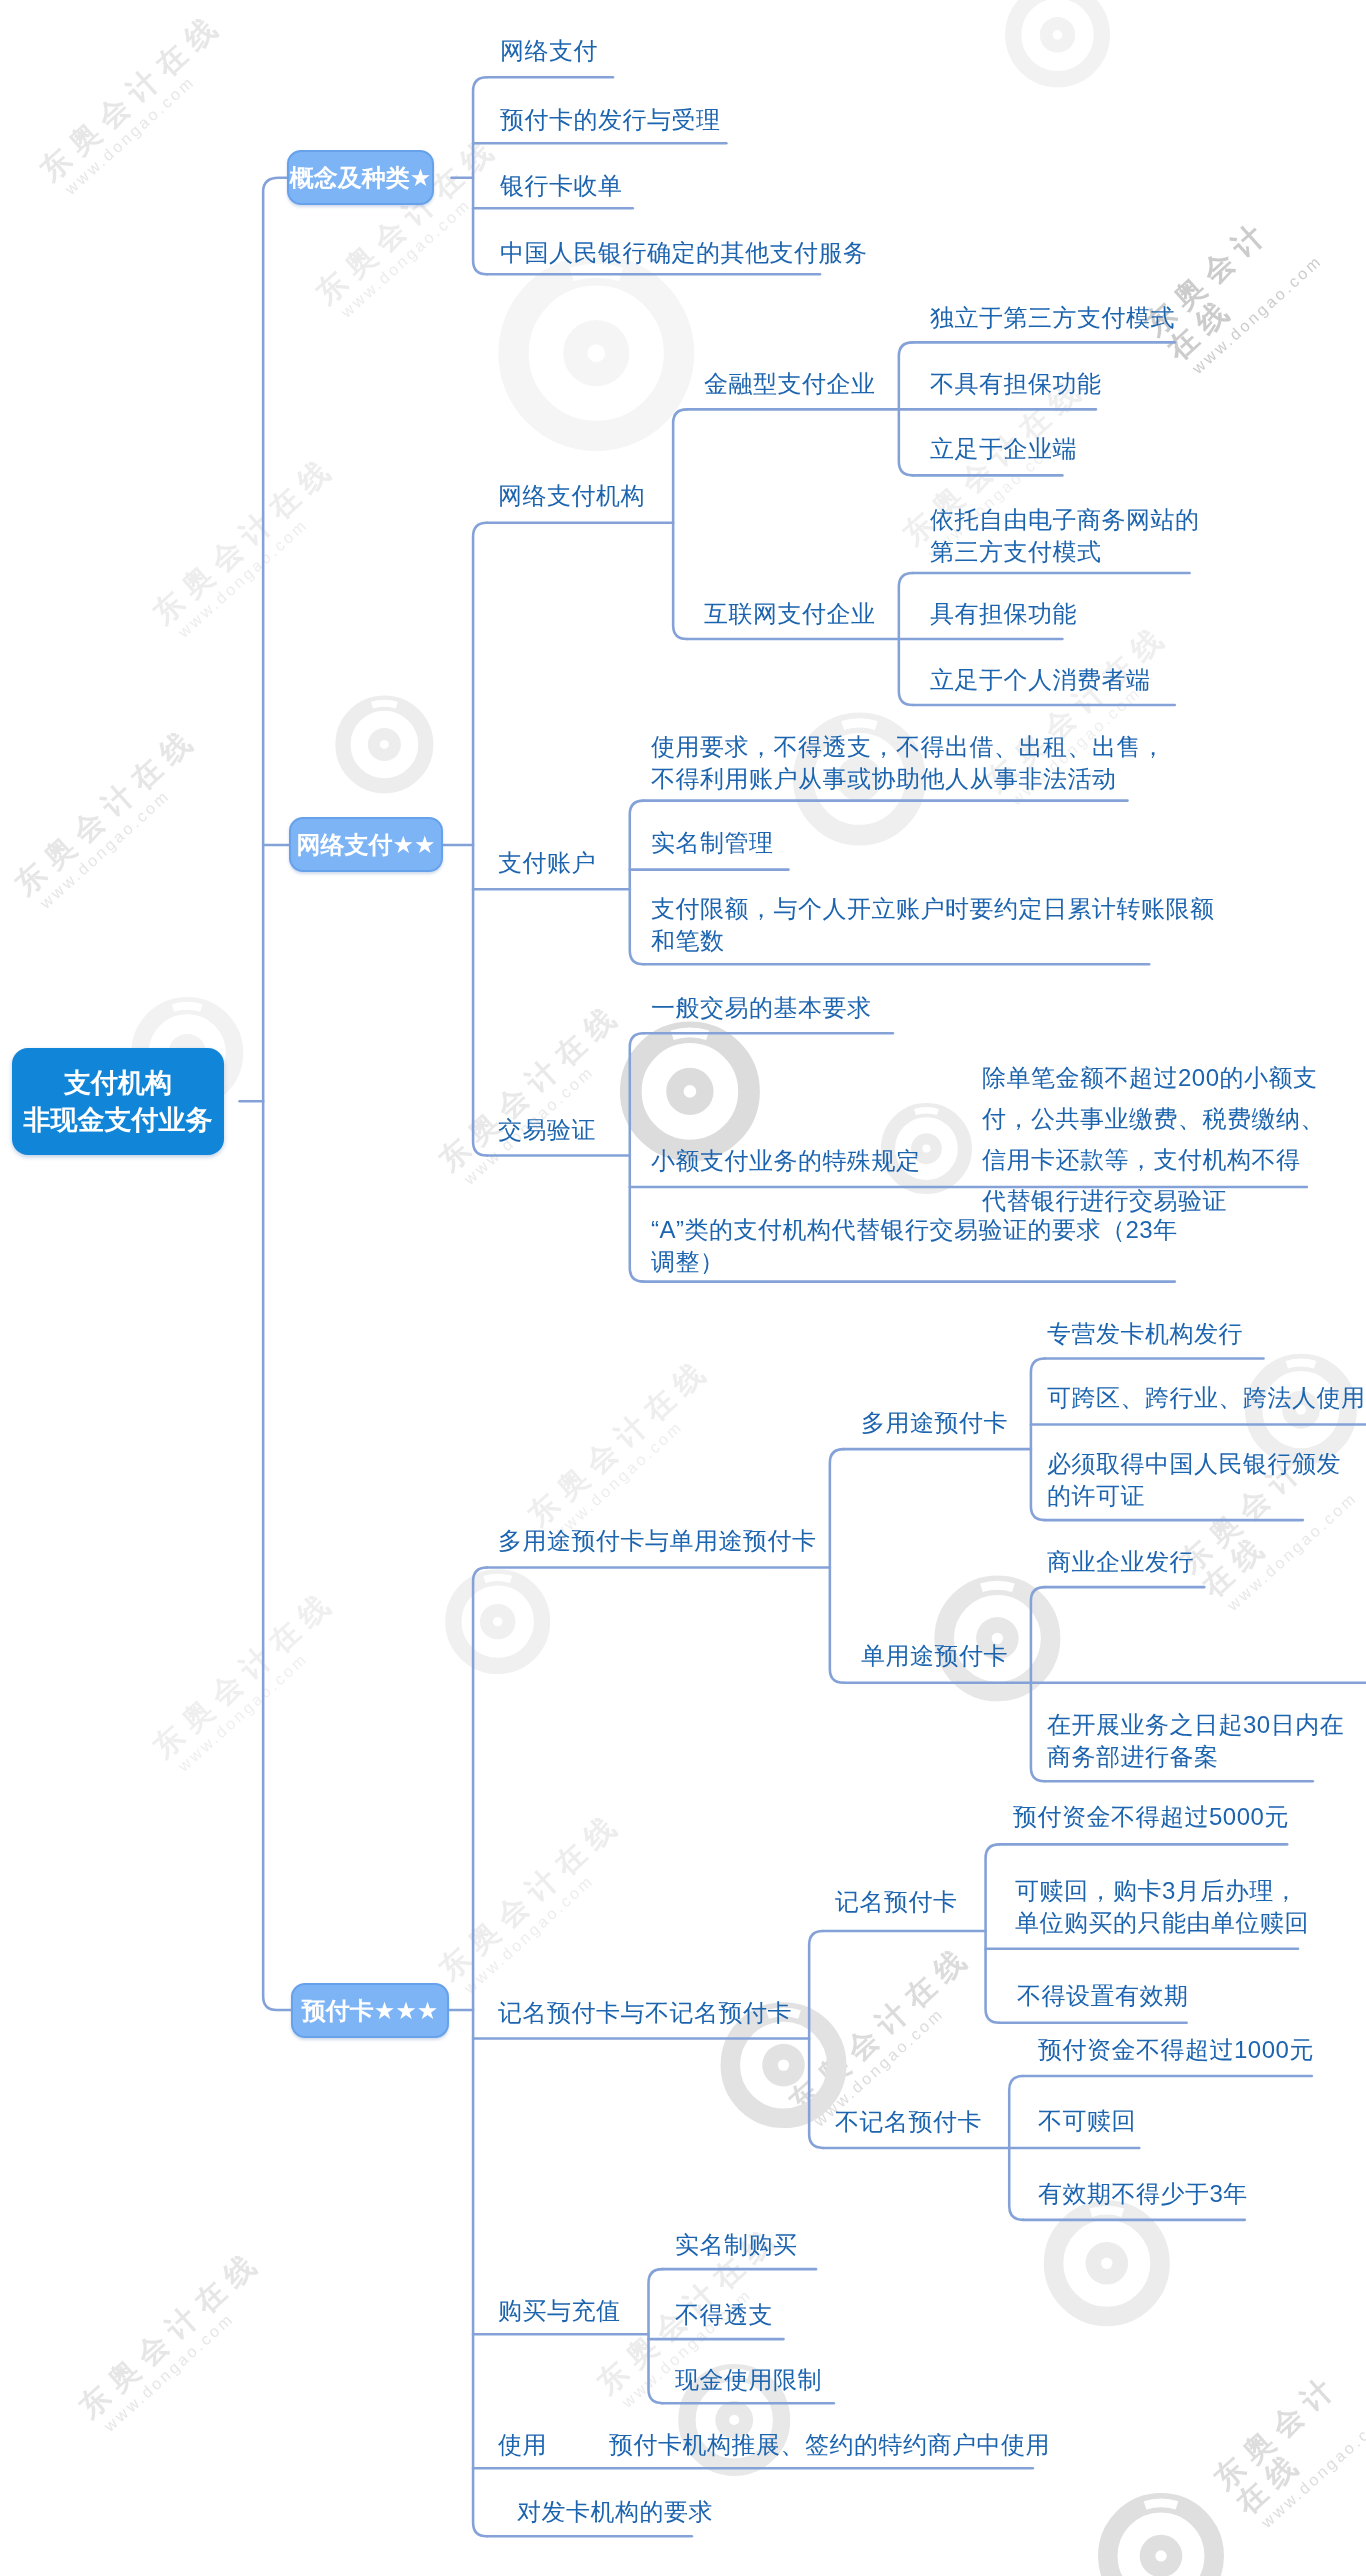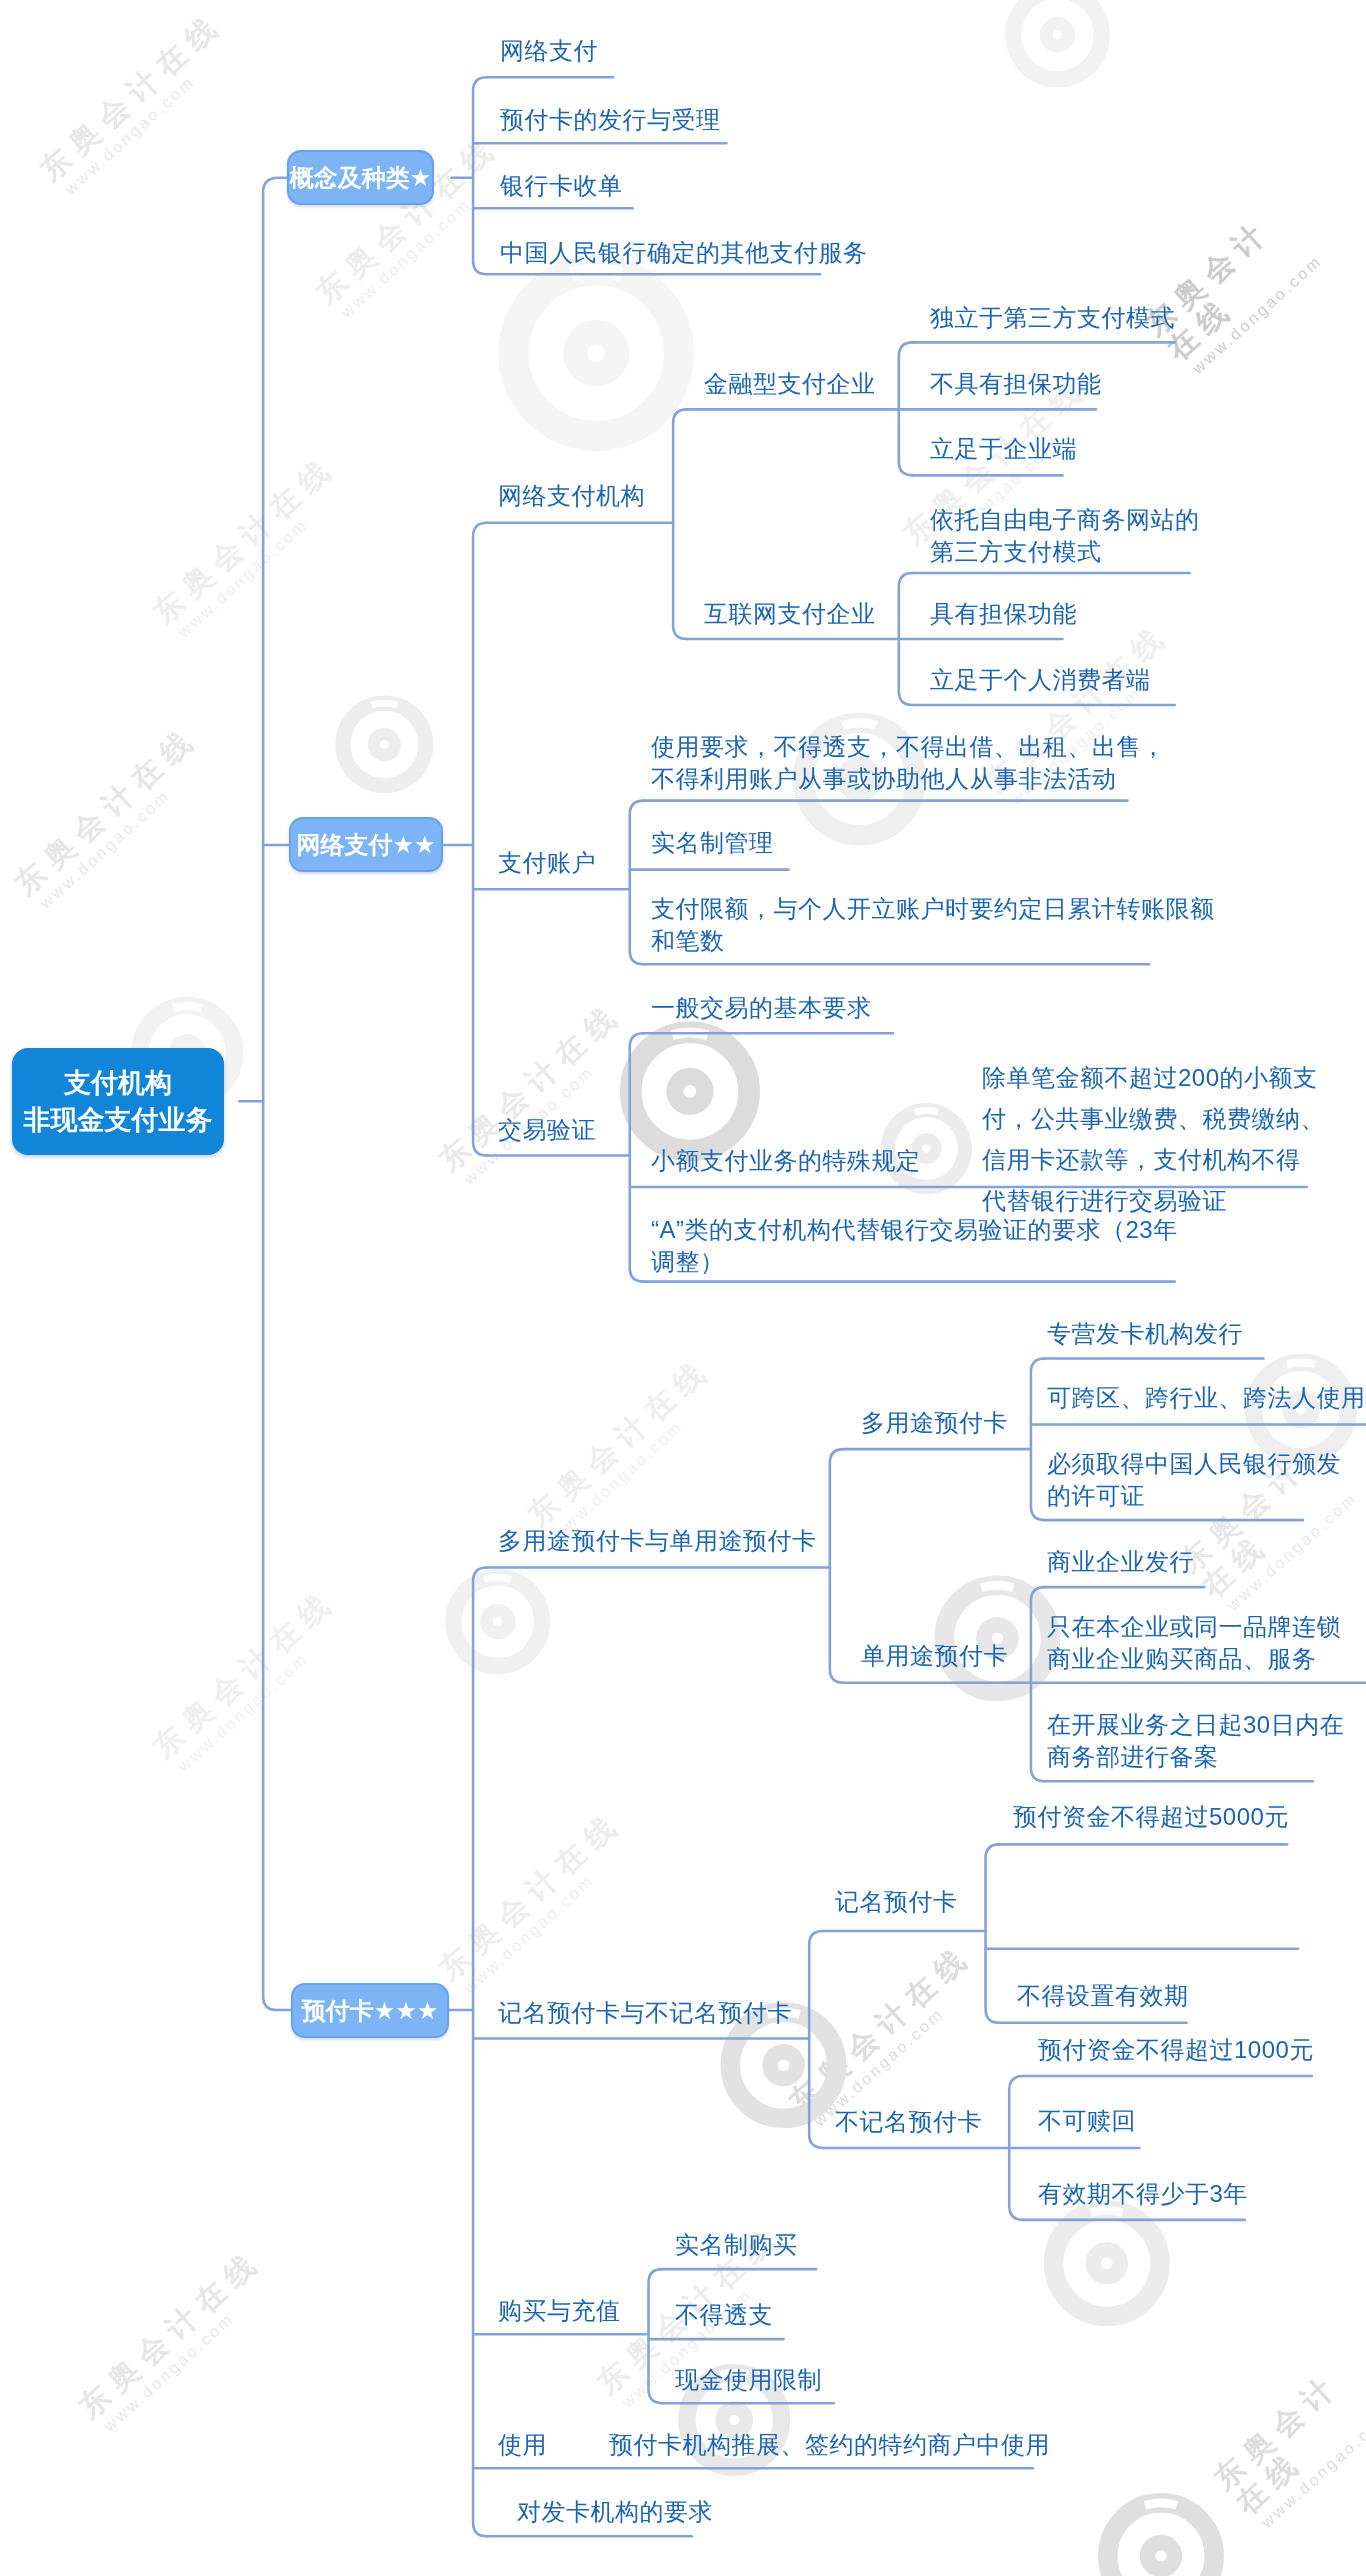--- a/index.html
+++ b/index.html
@@ -241,27 +241,27 @@
 调整）</div>
 
   <div class="t" style="left:498px;top:1525px;">多用途预付卡与单用途预付卡</div>
   <div class="t" style="left:861px;top:1407px;">多用途预付卡</div>
   <div class="t" style="left:1047px;top:1318px;">专营发卡机构发行</div>
   <div class="t" style="left:1047px;top:1382px;">可跨区、跨行业、跨法人使用</div>
   <div class="t" style="left:1047px;top:1448px;">必须取得中国人民银行颁发
 的许可证</div>
   <div class="t" style="left:861px;top:1640px;">单用途预付卡</div>
   <div class="t" style="left:1047px;top:1546px;">商业企业发行</div>
-  <div class="t" style="left:1047px;top:1611px;">只在本企业或同一品牌连锁
-商业企业购买商品、服务</div>
   <div class="t" style="left:1047px;top:1709px;">在开展业务之日起30日内在
 商务部进行备案</div>
   <div class="t" style="left:498px;top:1997px;">记名预付卡与不记名预付卡</div>
   <div class="t" style="left:835px;top:1886px;">记名预付卡</div>
   <div class="t" style="left:1013px;top:1801px;">预付资金不得超过5000元</div>
+  <div class="t" style="left:1015px;top:1875px;">可赎回，购卡3月后办理，
+单位购买的只能由单位赎回</div>
   <div class="t" style="left:1017px;top:1980px;">不得设置有效期</div>
   <div class="t" style="left:835px;top:2106px;">不记名预付卡</div>
   <div class="t" style="left:1038px;top:2034px;">预付资金不得超过1000元</div>
   <div class="t" style="left:1038px;top:2105px;">不可赎回</div>
   <div class="t" style="left:1038px;top:2178px;">有效期不得少于3年</div>
   <div class="t" style="left:498px;top:2295px;">购买与充值</div>
   <div class="t" style="left:675px;top:2229px;">实名制购买</div>
   <div class="t" style="left:675px;top:2299px;">不得透支</div>
   <div class="t" style="left:675px;top:2364px;">现金使用限制</div>
   <div class="t" style="left:498px;top:2429px;">使用</div>

